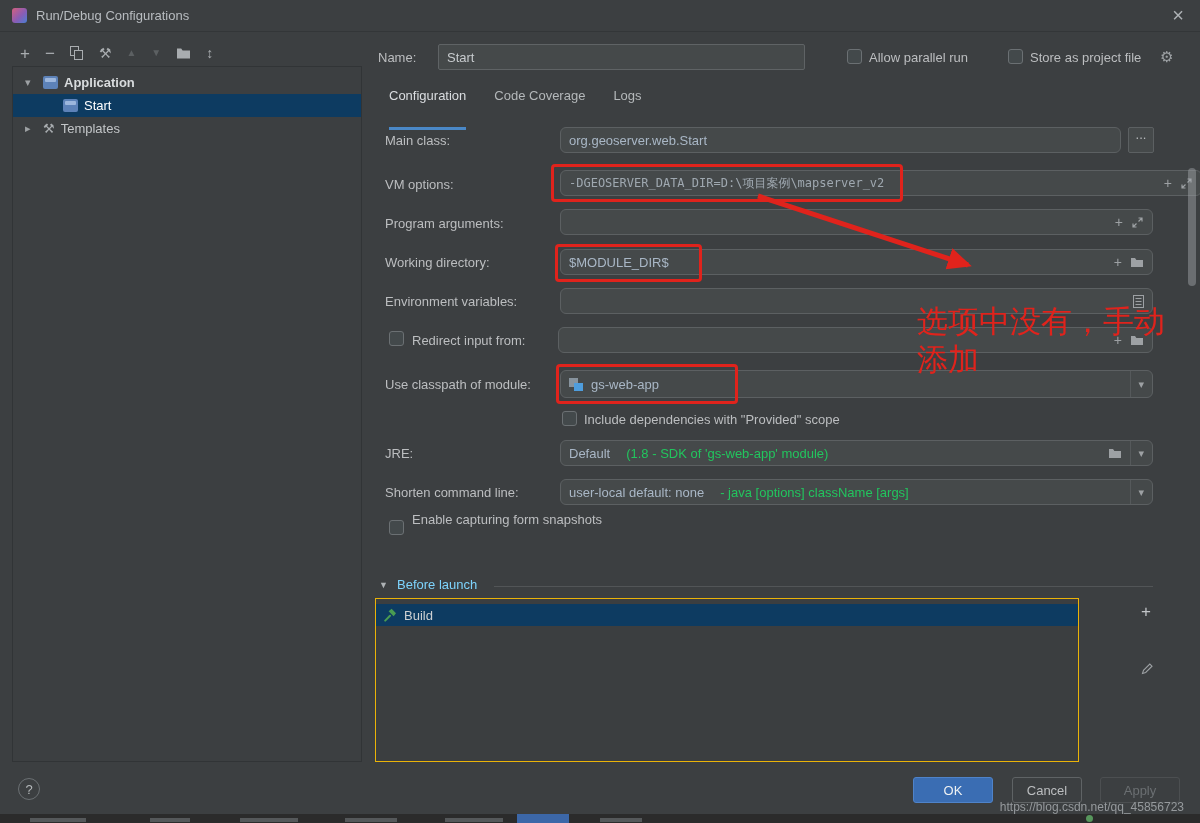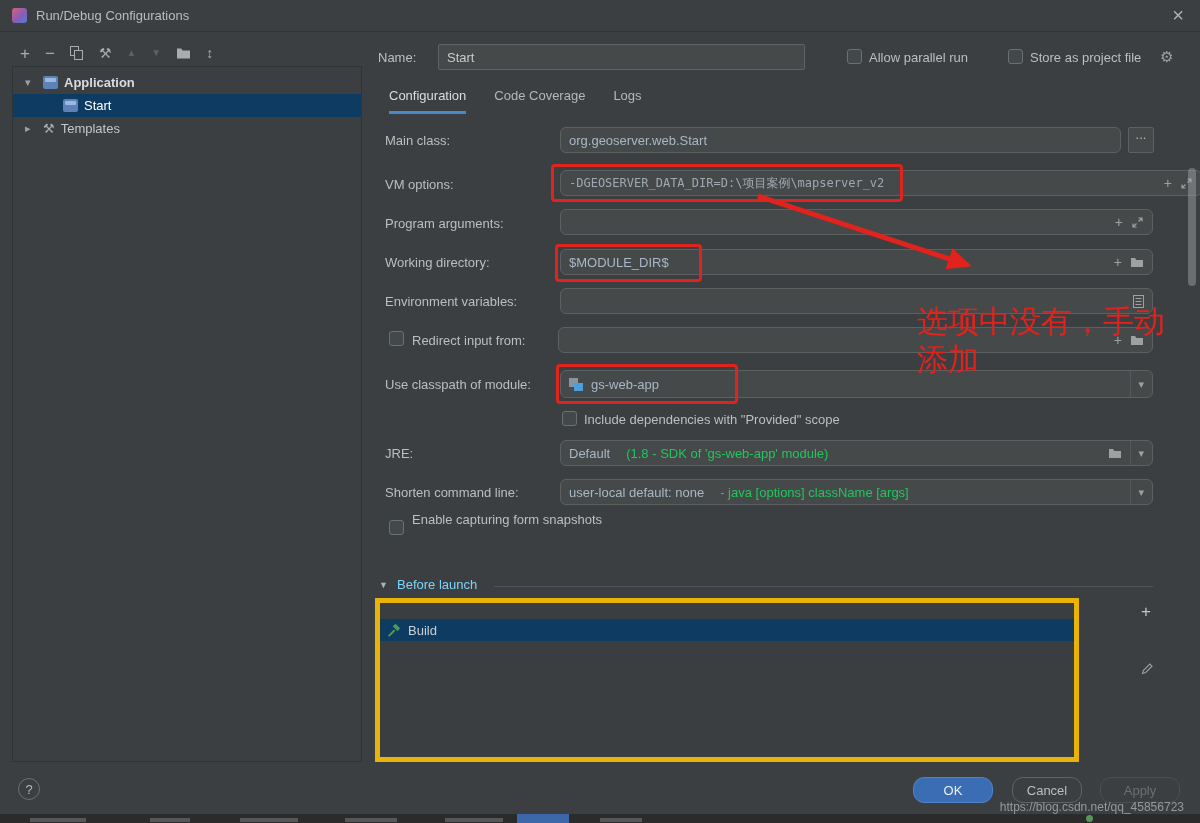--- a/index.html
+++ b/index.html
@@ -38,21 +38,21 @@
   
   .flabel { position:absolute; color:#bcbec0; white-space:nowrap; }
   .checkbox { position:absolute; width:15px; height:15px; background:#43494b; border:1px solid #6b7073; border-radius:3px; cursor:pointer; }
   .gear { position:absolute; color:#9da1a4; font-size:15px; cursor:pointer; }
 
   .name-input { position:absolute; left:438px; top:44px; width:367px; height:26px; background:#45494a;
     border:1px solid #5f6365; border-radius:2px; color:#c7cbce; padding:0 8px; font-size:13px; font-family:"Liberation Sans",sans-serif; }
 
   
   .tabs { position:absolute; left:389px; top:88px; display:flex; gap:28px; }
-  .tab { padding-bottom:8px; color:#b4b8ba; cursor:pointer; }
+  .tab { padding-bottom:24px; color:#b4b8ba; cursor:pointer; }
   .tab.active { color:#dadde0; border-bottom:3px solid #4a88c7; }
 
   
   .ffield { position:absolute; height:26px; background:#45494a; border:1px solid #5c6062; border-radius:6px;
     display:flex; align-items:center; padding:0 8px; color:#a9b7c6; cursor:text; }
   .mono { font-family:"DejaVu Sans Mono",monospace; font-size:12px; color:#9fa8b0; white-space:nowrap; }
   .ficons { margin-left:auto; display:flex; align-items:center; gap:8px; }
   .fic { color:#9da1a4; font-size:14px; line-height:1; cursor:pointer; display:flex; align-items:center; }
   .hint { color:#22c55e; margin-left:16px; white-space:nowrap; }
   .combo { cursor:pointer; }
@@ -62,30 +62,30 @@
     color:#b6b9bc; display:flex; align-items:flex-start; justify-content:center; line-height:14px; cursor:pointer; }
   .module-ic { width:14px; height:13px; position:relative; margin-right:8px; flex:0 0 auto; }
   .module-ic i { position:absolute; display:block; }
   .module-ic i:first-child { left:0; top:0; width:9px; height:9px; background:#87939d; }
   .module-ic i:last-child { left:5px; top:5px; width:9px; height:8px; background:#4e9ddd; }
 
   
   .bl-tri { position:absolute; left:379px; top:580px; font-size:9px; color:#aeb2b5; cursor:pointer; }
   .bl-title { position:absolute; left:397px; top:577px; color:#7dd3fc; }
   .bl-line { position:absolute; left:494px; top:586px; width:659px; height:1px; background:#525557; }
-  .bl-list { position:absolute; left:375px; top:598px; width:704px; height:164px; border:5px solid #eab308; background:#3b3e40; padding-top:16px; }
+  .bl-list { position:absolute; left:375px; top:598px; width:704px; height:164px; border:1px solid #eab308; background:#3b3e40; padding-top:5px; }
   .bl-row { height:22px; display:flex; align-items:center; background:#0d3b61; cursor:pointer; padding-left:7px; }
   .bl-row .lbl { margin-left:7px; color:#cdd0d2; }
   .bl-plus { position:absolute; left:1141px; top:602px; color:#c2c5c8; font-size:17px; cursor:pointer; }
   .bl-pencil { position:absolute; left:1141px; top:662px; cursor:pointer; }
 
   
   .help-btn { position:absolute; left:18px; top:778px; width:22px; height:22px; border:1px solid #6b7073; border-radius:50%;
     color:#b4b8ba; display:flex; align-items:center; justify-content:center; cursor:pointer; }
-  .btn { position:absolute; height:26px; border-radius:11px; display:flex; align-items:center; justify-content:center; cursor:pointer; font-size:13px; }
+  .btn { position:absolute; height:26px; border-radius:3px; display:flex; align-items:center; justify-content:center; cursor:pointer; font-size:13px; }
   .btn-ok { left:913px; top:777px; width:80px; background:#3a6db3; border:1px solid #4f83c9; color:#eef1f3; }
   .btn-cancel { left:1012px; top:777px; width:70px; background:#3c3f41; border:1px solid #5f6365; color:#bcbec0; }
   .btn-apply { left:1100px; top:777px; width:80px; background:#3c3f41; border:1px solid #4c4f51; color:#6b6f72; }
   .watermark { position:absolute; right:16px; top:800px; color:#969a9d; font-size:12px; }
 
   
   .status-strip { position:absolute; left:0; top:814px; width:1200px; height:9px; background:#2b2b2b; }
   .status-strip .frag { position:absolute; top:4px; height:4px; background:#55585a; }
   .frag-blue { position:absolute; left:517px; top:0; width:52px; height:9px; background:#3c67a8; }
   .dot-green { position:absolute; left:1086px; top:1px; width:7px; height:7px; border-radius:50%; background:#57965c; }

